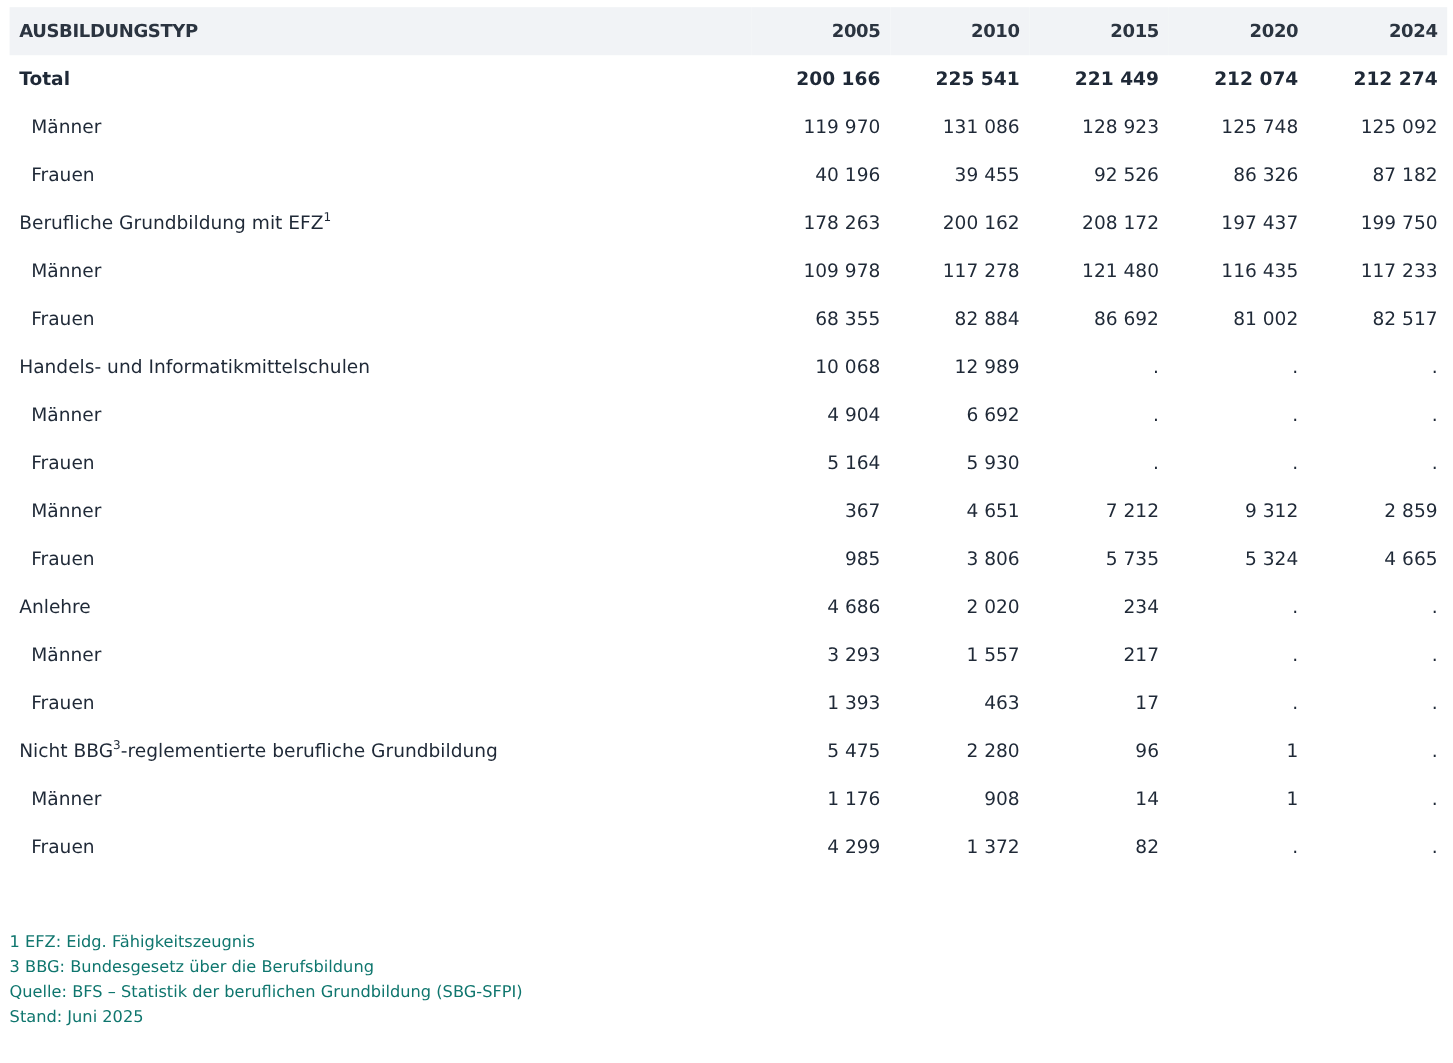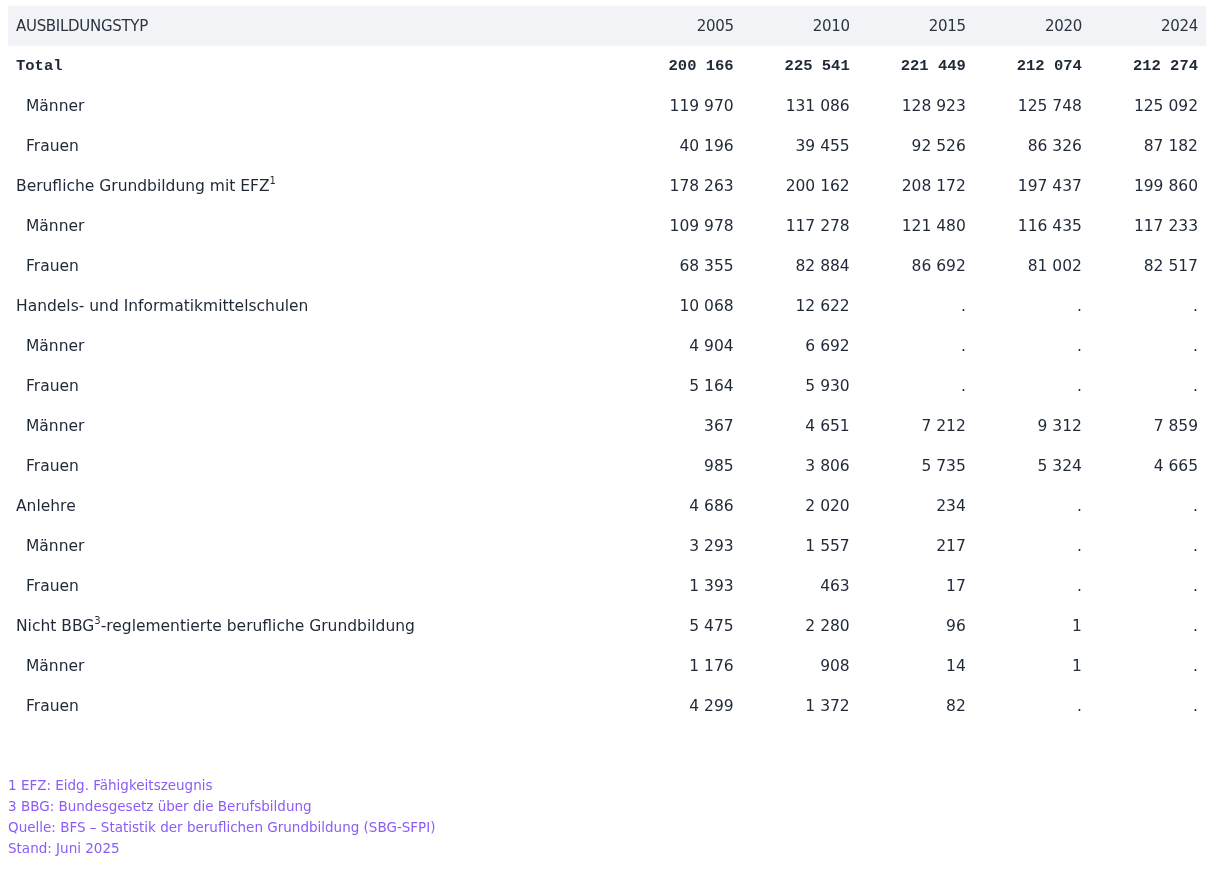--- a/index.html
+++ b/index.html
@@ -27,52 +27,52 @@
       table-layout: fixed;
     }
     col.c-label { width: 615px; }
     col.c-year { width: 115.6px; }
     thead tr {
       background: #f1f3f6;
     }
     th {
       height: 40px;
       font-size: 15px;
-      font-weight: normal;
+      font-weight: bold;
       color: #2b3440;
       padding: 0 8px;
       letter-spacing: -0.3px;
     }
     th.label-h { text-align: left; }
     th.year-h { text-align: right; }
     td {
       height: 40px;
       font-size: 15.5px;
       padding: 0 8px;
       color: #1f2937;
       white-space: nowrap;
     }
     td.num {
       text-align: right;
     }
-    tr.total td { font-weight: bold; font-family: Liberation Mono, monospace; }
+    tr.total td { font-weight: bold; }
     td.sub { padding-left: 18px; }
     sup {
       font-size: 10px;
       line-height: 0;
       vertical-align: super;
       position: relative;
       top: -1px;
     }
     .notes {
       position: absolute;
       left: 8px;
       top: 775px;
       font-size: 13.5px;
-      color: #8b5cf6;
+      color: #0f766e;
       line-height: 21px;
     }
     .notes div { white-space: nowrap; }
   </style>
 </head>
 <body>
 
 <div class="table-wrap">
   <table>
     <colgroup>
@@ -117,42 +117,42 @@
           <td class="num">92 526</td>
           <td class="num">86 326</td>
           <td class="num">87 182</td>
         </tr>
         <tr>
           <td><span>Berufliche Grundbildung mit EFZ</span><sup>1</sup></td>
           <td class="num">178 263</td>
           <td class="num">200 162</td>
           <td class="num">208 172</td>
           <td class="num">197 437</td>
-          <td class="num">199 860</td>
+          <td class="num">199 750</td>
         </tr>
         <tr>
           <td class="sub"><span>Männer</span></td>
           <td class="num">109 978</td>
           <td class="num">117 278</td>
           <td class="num">121 480</td>
           <td class="num">116 435</td>
           <td class="num">117 233</td>
         </tr>
         <tr>
           <td class="sub"><span>Frauen</span></td>
           <td class="num">68 355</td>
           <td class="num">82 884</td>
           <td class="num">86 692</td>
           <td class="num">81 002</td>
           <td class="num">82 517</td>
         </tr>
         <tr>
           <td><span>Handels- und Informatikmittelschulen</span></td>
           <td class="num">10 068</td>
-          <td class="num">12 622</td>
+          <td class="num">12 989</td>
           <td class="num">.</td>
           <td class="num">.</td>
           <td class="num">.</td>
         </tr>
         <tr>
           <td class="sub"><span>Männer</span></td>
           <td class="num">4 904</td>
           <td class="num">6 692</td>
           <td class="num">.</td>
           <td class="num">.</td>
@@ -165,21 +165,21 @@
           <td class="num">.</td>
           <td class="num">.</td>
           <td class="num">.</td>
         </tr>
         <tr>
           <td class="sub"><span>Männer</span></td>
           <td class="num">367</td>
           <td class="num">4 651</td>
           <td class="num">7 212</td>
           <td class="num">9 312</td>
-          <td class="num">7 859</td>
+          <td class="num">2 859</td>
         </tr>
         <tr>
           <td class="sub"><span>Frauen</span></td>
           <td class="num">985</td>
           <td class="num">3 806</td>
           <td class="num">5 735</td>
           <td class="num">5 324</td>
           <td class="num">4 665</td>
         </tr>
         <tr>

